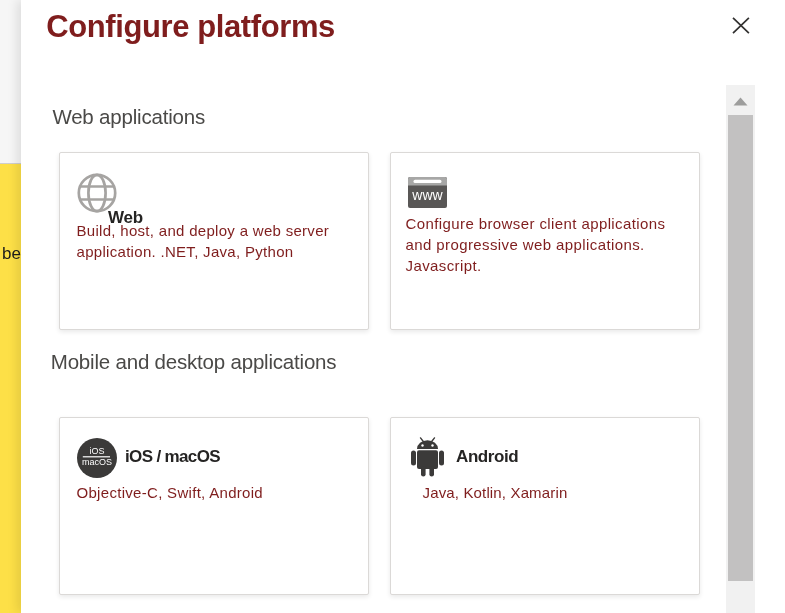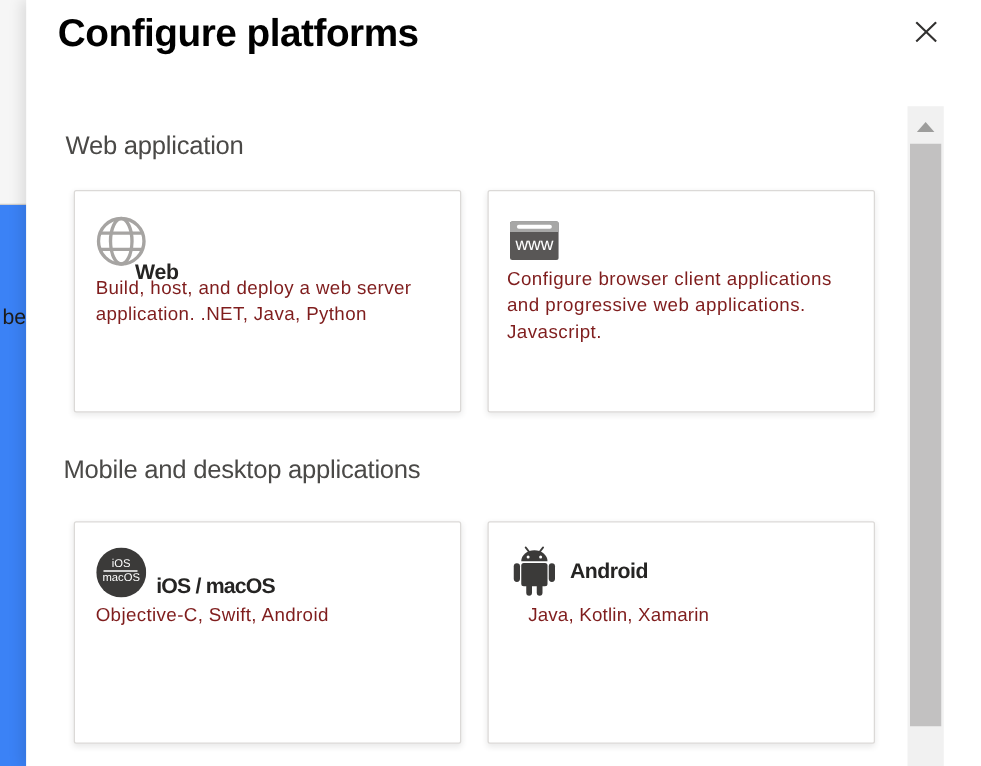--- a/index.html
+++ b/index.html
@@ -1,25 +1,25 @@
 <!DOCTYPE html>
 <html><head>
 <meta charset="utf-8">
 <style>
   html,body{margin:0;padding:0;}
   body{width:785px;height:613px;overflow:hidden;font-family:"Liberation Sans",sans-serif;background:#fff;}
   .root{position:relative;width:785px;height:613px;overflow:hidden;}
   .abs{position:absolute;}
   
   .strip-top{left:0;top:0;width:21px;height:163px;background:#f6f6f6;border-bottom:1px solid #cfcecd;}
-  .strip-bottom{left:0;top:164px;width:21px;height:449px;background:#3b82f6;overflow:hidden;}
+  .strip-bottom{left:0;top:164px;width:21px;height:449px;background:#fde047;overflow:hidden;}
   .be{left:2px;top:79.5px;width:30px;font-size:17px;color:#1d1c1b;}
   
   .panel{left:21px;top:0;width:764px;height:613px;background:#fff;box-shadow:-4px 0 10px rgba(0,0,0,0.10);}
-  .title{left:46.3px;top:8.8px;font-size:31px;font-weight:700;color:#000000;letter-spacing:-0.4px;}
+  .title{left:46.3px;top:8.8px;font-size:31px;font-weight:700;color:#7f1d1d;letter-spacing:-0.4px;}
   .close{left:732px;top:17.3px;width:18px;height:17px;}
   .sect{font-size:20.5px;color:#4a4947;letter-spacing:-0.2px;}
   .card{background:#fff;border:1px solid #dbd9d7;border-radius:2px;box-shadow:0 2px 5px rgba(0,0,0,0.09);width:308px;height:176px;}
   .ctitle{font-size:17px;font-weight:700;color:#252423;letter-spacing:-0.2px;}
   .cdesc{font-size:15px;color:#7f1d1d;line-height:21.2px;letter-spacing:0.3px;}
   
   .sb-track{left:726px;top:85px;width:29px;height:528px;background:#f1f1f1;}
   .sb-thumb{left:728px;top:115px;width:25px;height:466px;background:#c2c1c1;}
 </style>
 </head>
@@ -30,21 +30,21 @@
   <div class="abs strip-bottom">
       <div class="abs be">be</div>
     </div>
 
   <div class="abs panel"></div>
   <div class="abs title">Configure platforms</div>
   <svg class="abs close" viewBox="0 0 18 17">
     <path d="M1 0.8 L16.9 16.2 M16.9 0.8 L1 16.2" stroke="#323130" stroke-width="1.7" fill="none"></path>
   </svg>
 
-  <div class="abs sect" style="left:52.4px;top:104.6px;">Web application</div>
+  <div class="abs sect" style="left:52.4px;top:104.6px;">Web applications</div>
 
   <div class="abs card" style="left:59px;top:152px;"></div>
   <svg class="abs" style="left:77px;top:172.5px;" width="40" height="40" viewBox="0 0 40 40">
     <g stroke="#a6a4a2" stroke-width="2.7" fill="none">
       <circle cx="20" cy="20" r="18.2"></circle>
       <ellipse cx="20" cy="20" rx="8.6" ry="18.2"></ellipse>
       <line x1="3.6" y1="13.5" x2="36.4" y2="13.5"></line>
       <line x1="3.6" y1="26.5" x2="36.4" y2="26.5"></line>
     </g>
   </svg>
@@ -53,30 +53,30 @@
 
   <div class="abs card" style="left:390px;top:152px;"></div>
   <svg class="abs" style="left:408px;top:177px;" width="39" height="31" viewBox="0 0 39 31">
     <rect x="0" y="0" width="39" height="31" rx="2" fill="#595756"></rect>
     <path d="M0 2 a2 2 0 0 1 2-2 h35 a2 2 0 0 1 2 2 v6.5 H0 Z" fill="#a7a7a6"></path>
     <rect x="5.5" y="2.8" width="28" height="3.2" rx="1.6" fill="#fff"></rect>
     <text x="19.5" y="22.8" font-size="14" fill="#fff" text-anchor="middle" font-family="Liberation Sans,sans-serif">www</text>
   </svg>
   <div class="abs cdesc" style="left:405.5px;top:213px;letter-spacing:0.4px;">Configure browser client applications<br>and progressive web applications.<br>Javascript.</div>
 
-  <div class="abs sect" style="left:50.8px;top:364px;text-align:right;">Mobile and desktop applications</div>
+  <div class="abs sect" style="left:50.8px;top:350px;text-align:right;">Mobile and desktop applications</div>
 
   <div class="abs card" style="left:59px;top:417px;"></div>
   <svg class="abs" style="left:77px;top:437.5px;" width="40" height="40" viewBox="0 0 40 40">
     <circle cx="20" cy="20" r="20" fill="#3b3a39"></circle>
     <text x="20" y="15.5" font-size="9" fill="#fff" text-anchor="middle" font-family="Liberation Sans,sans-serif">iOS</text>
     <line x1="5.8" y1="18.8" x2="33" y2="18.8" stroke="#fff" stroke-width="1.2"></line>
     <text x="20" y="27.2" font-size="9" fill="#fff" text-anchor="middle" font-family="Liberation Sans,sans-serif">macOS</text>
   </svg>
-  <div class="abs ctitle" style="left:125px;top:447px;letter-spacing:-0.65px;margin-top:12px;">iOS / macOS</div>
+  <div class="abs ctitle" style="left:125px;top:447px;letter-spacing:-0.65px;">iOS / macOS</div>
   <div class="abs cdesc" style="left:76.5px;top:482px;">Objective-C, Swift, Android</div>
 
   <div class="abs card" style="left:390px;top:417px;"></div>
   <svg class="abs" style="left:409px;top:436px;" width="37" height="42" viewBox="0 0 37 42">
     <g fill="#3b3a39">
       <path d="M8 13 a10.5 8.8 0 0 1 21 0 Z"></path>
       <rect x="8" y="14.3" width="21" height="18.7" rx="2"></rect>
       <rect x="2" y="14.5" width="5" height="15" rx="2.5"></rect>
       <rect x="30" y="14.5" width="5" height="15" rx="2.5"></rect>
       <rect x="12" y="30" width="4.6" height="10.5" rx="2.3"></rect>

